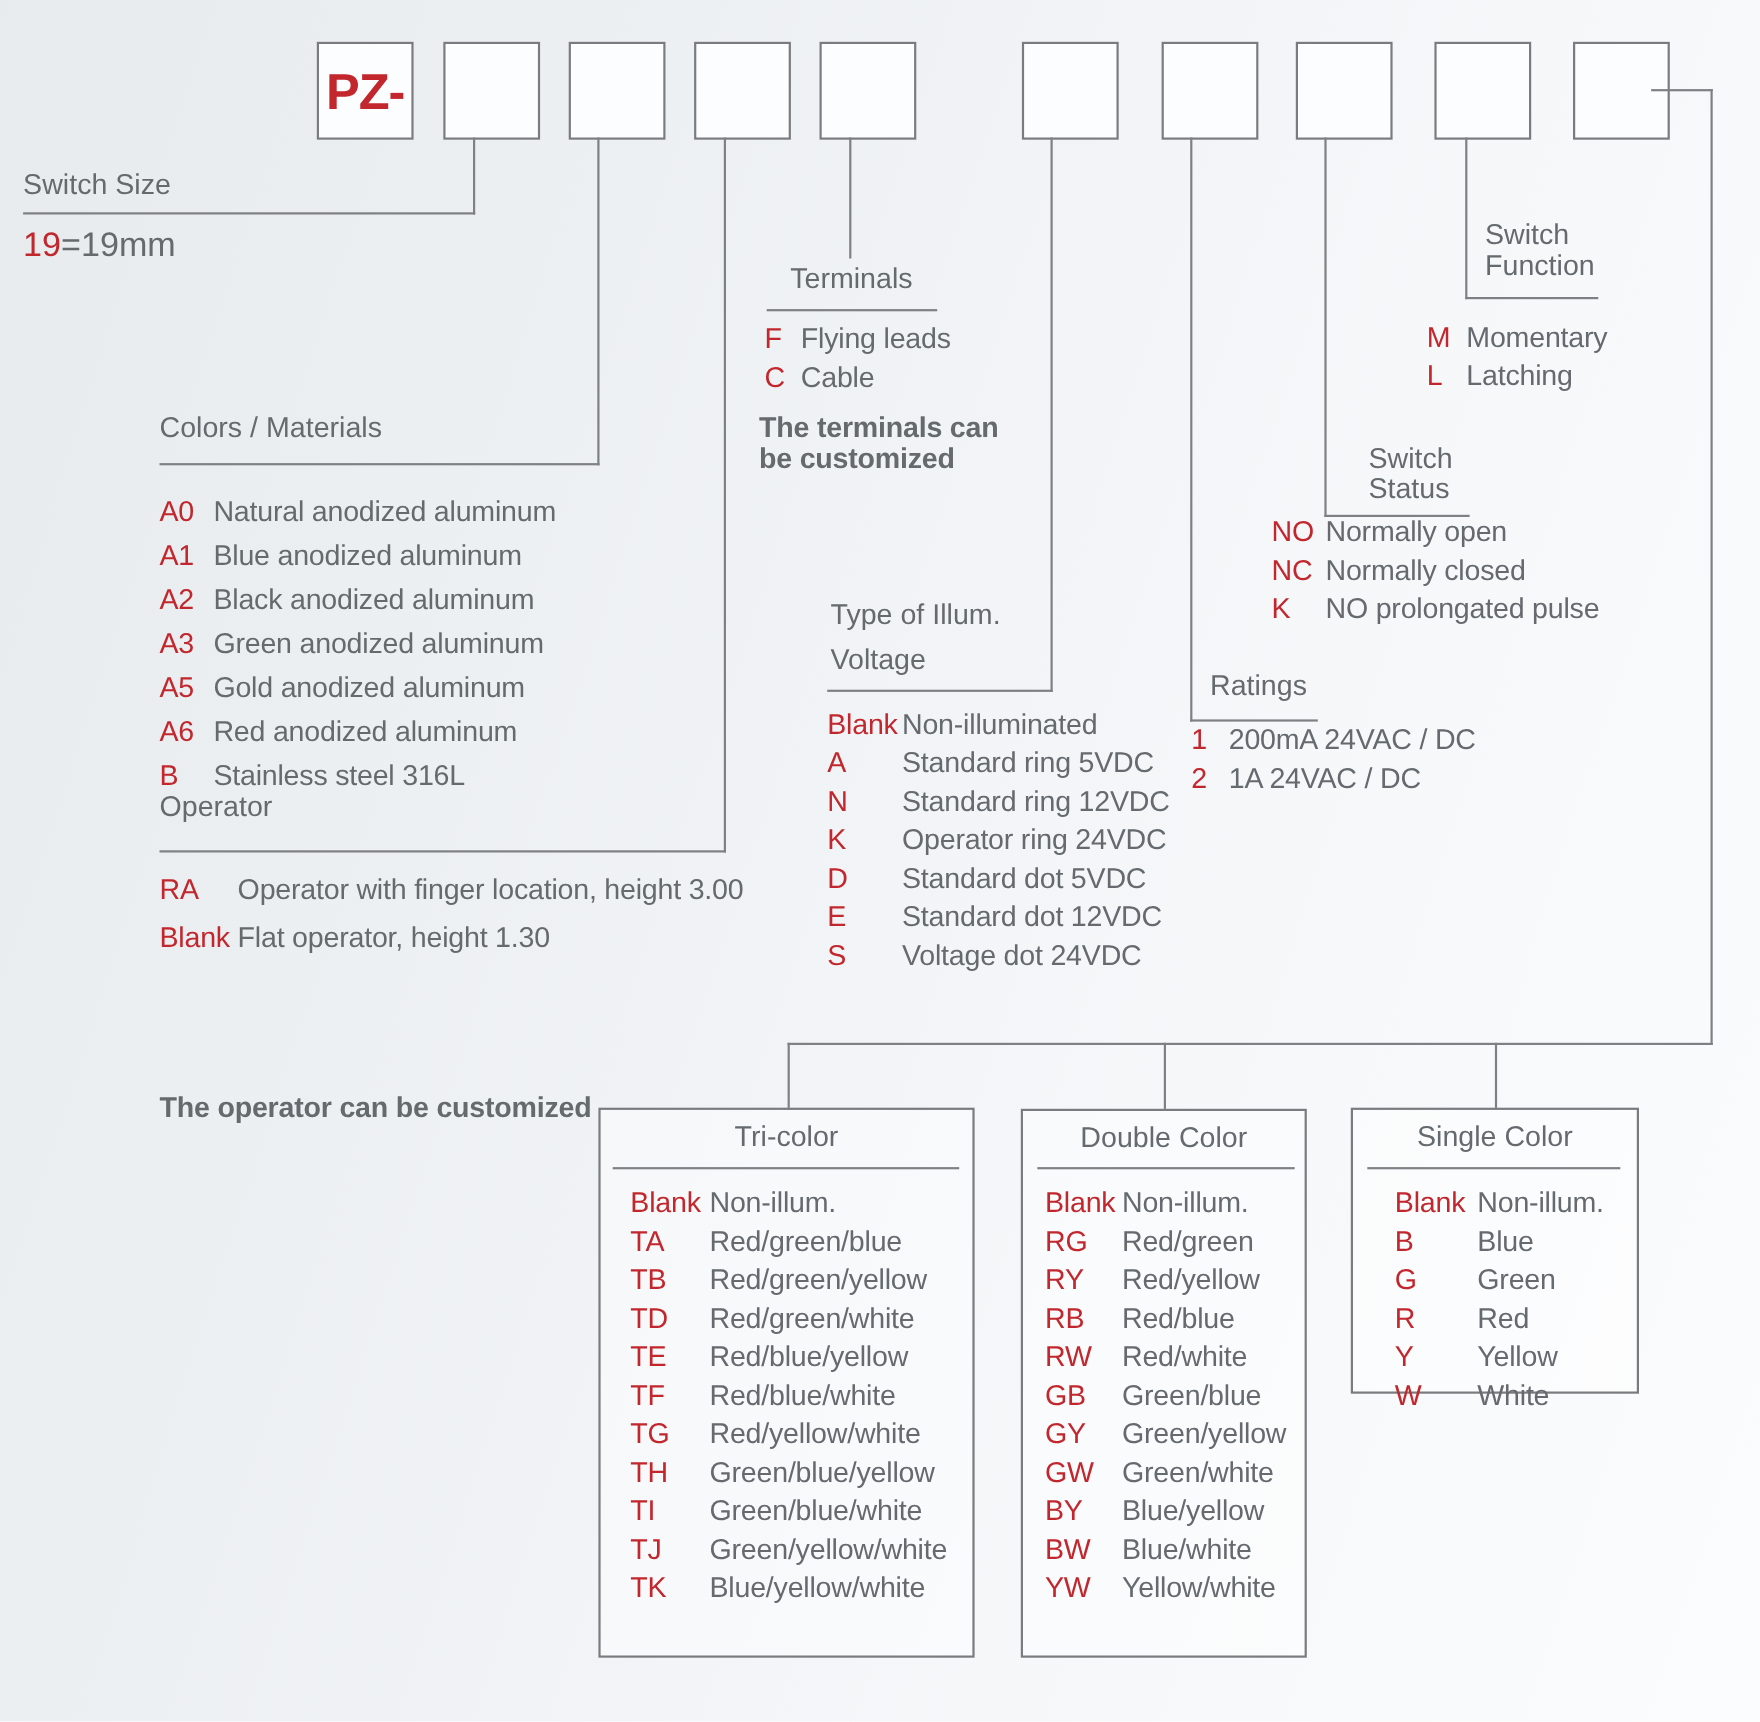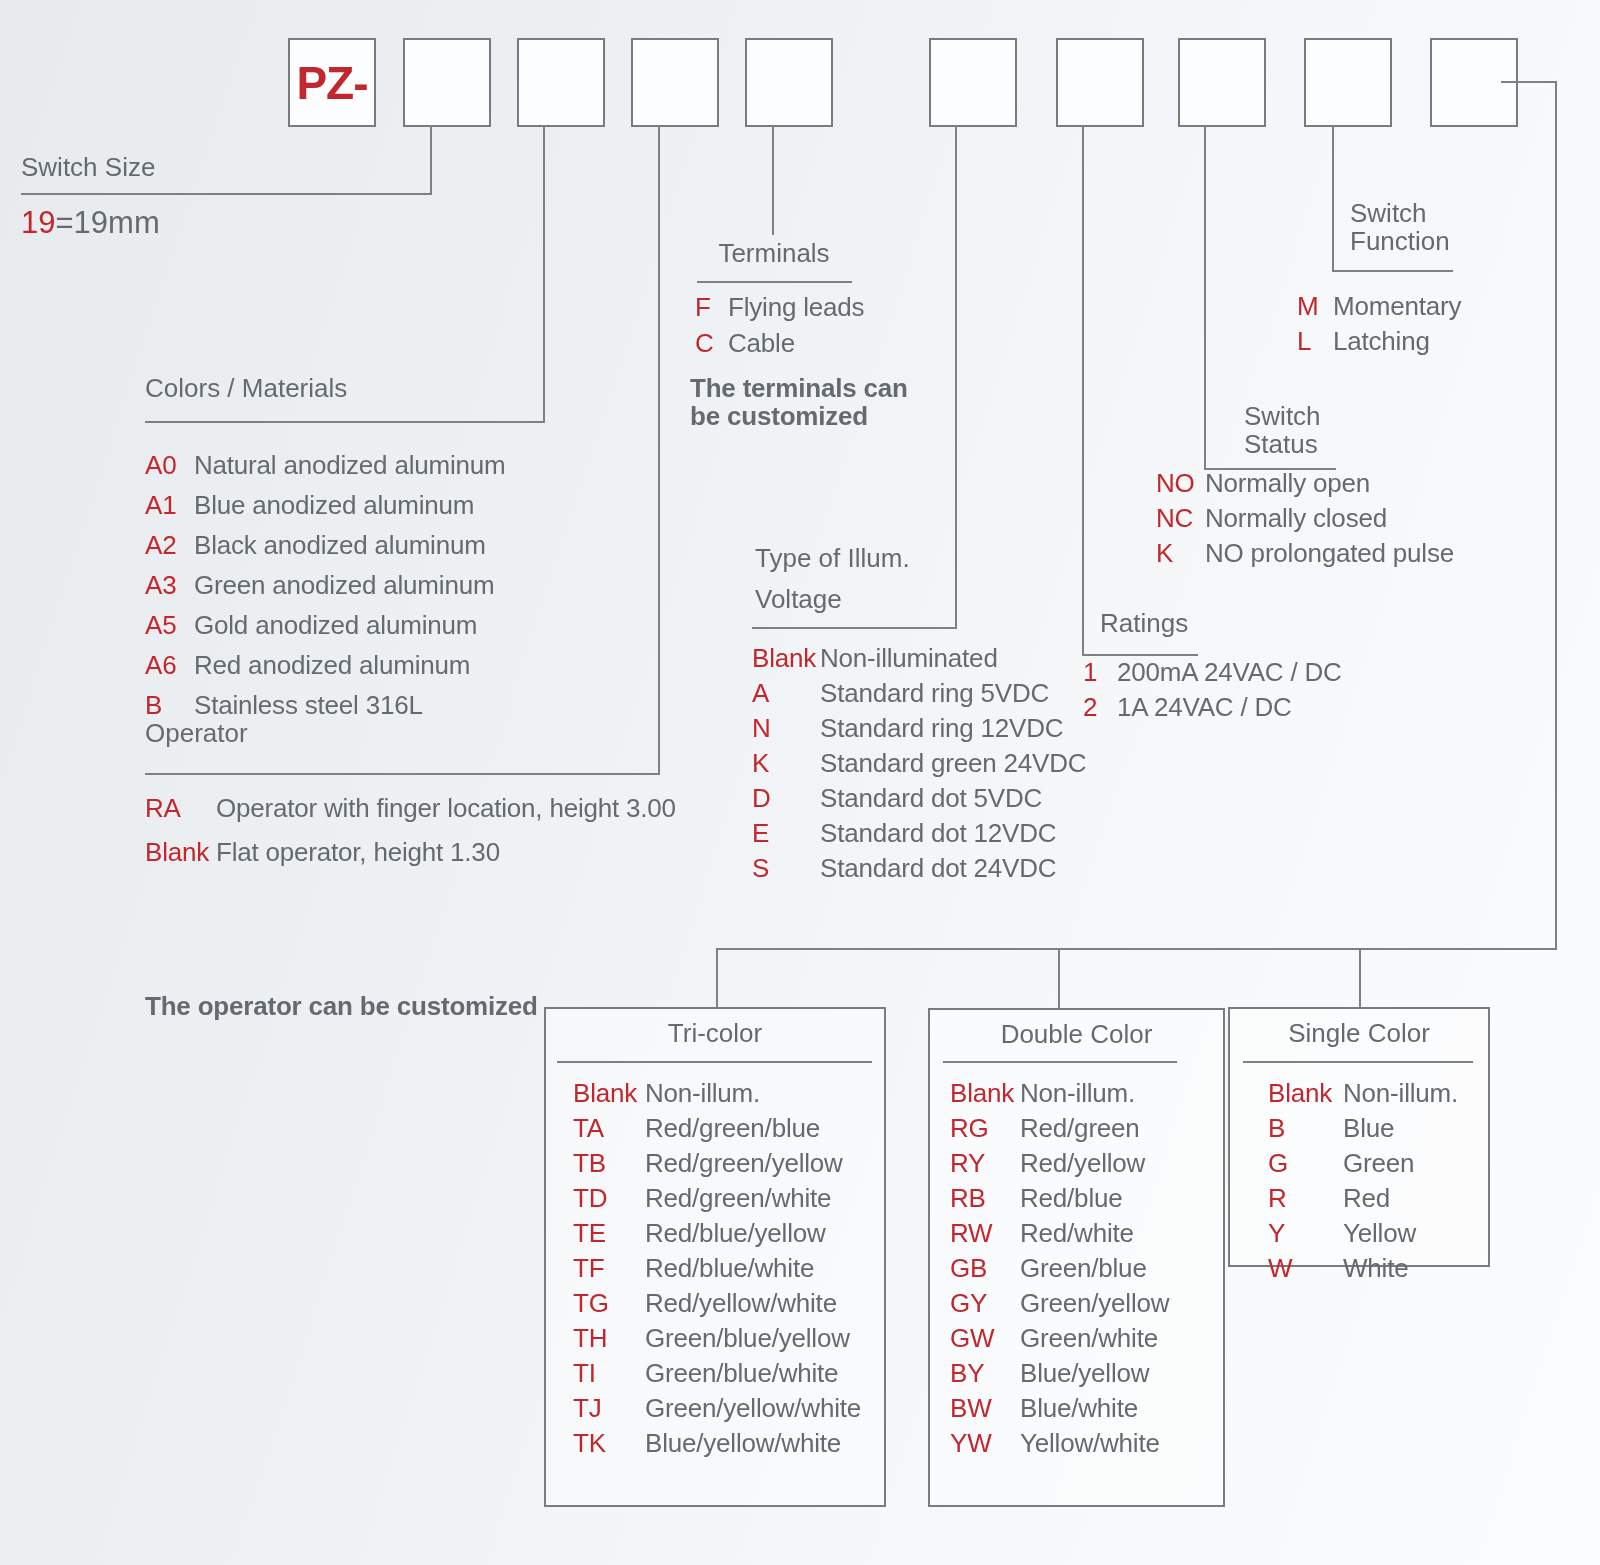--- a/index.html
+++ b/index.html
@@ -184,33 +184,33 @@
       <div class="row">
     <span class="code">A</span>
     <span class="desc">Standard ring 5VDC</span>
   </div>
       <div class="row">
     <span class="code">N</span>
     <span class="desc">Standard ring 12VDC</span>
   </div>
       <div class="row">
     <span class="code">K</span>
-    <span class="desc">Standard green 24VDC</span>
+    <span class="desc">Operator ring 24VDC</span>
   </div>
       <div class="row">
     <span class="code">D</span>
     <span class="desc">Standard dot 5VDC</span>
   </div>
       <div class="row">
     <span class="code">E</span>
     <span class="desc">Standard dot 12VDC</span>
   </div>
       <div class="row">
     <span class="code">S</span>
-    <span class="desc">Standard dot 24VDC</span>
+    <span class="desc">Voltage dot 24VDC</span>
   </div>
     </div>
 
   <div class="sec" style="left:1100px;top:608px">
     <div class="sec-title">Ratings</div>
   </div>
   <div class="rows cw34" style="left:1083px;top:655px">
       <div class="row">
     <span class="code">1</span>
     <span class="desc">200mA 24VAC / DC</span>
@@ -303,21 +303,21 @@
     <span class="code">TJ</span>
     <span class="desc">Green/yellow/white</span>
   </div>
         <div class="row">
     <span class="code">TK</span>
     <span class="desc">Blue/yellow/white</span>
   </div>
       </div>
   </div>
 
-  <div class="optbox" style="left:928px;top:1008px;width:297px;height:499px">
+  <div class="optbox" style="left:928px;top:1008px;width:260px;height:499px">
     <div class="sec-title">Double Color</div>
     <div class="hline t-underline" style="left:13px;top:51px;width:234px"></div>
     <div class="rows cw70" style="left:20px;top:66px">
         <div class="row">
     <span class="code">Blank</span>
     <span class="desc">Non-illum.</span>
   </div>
         <div class="row">
     <span class="code">RG</span>
     <span class="desc">Red/green</span>

